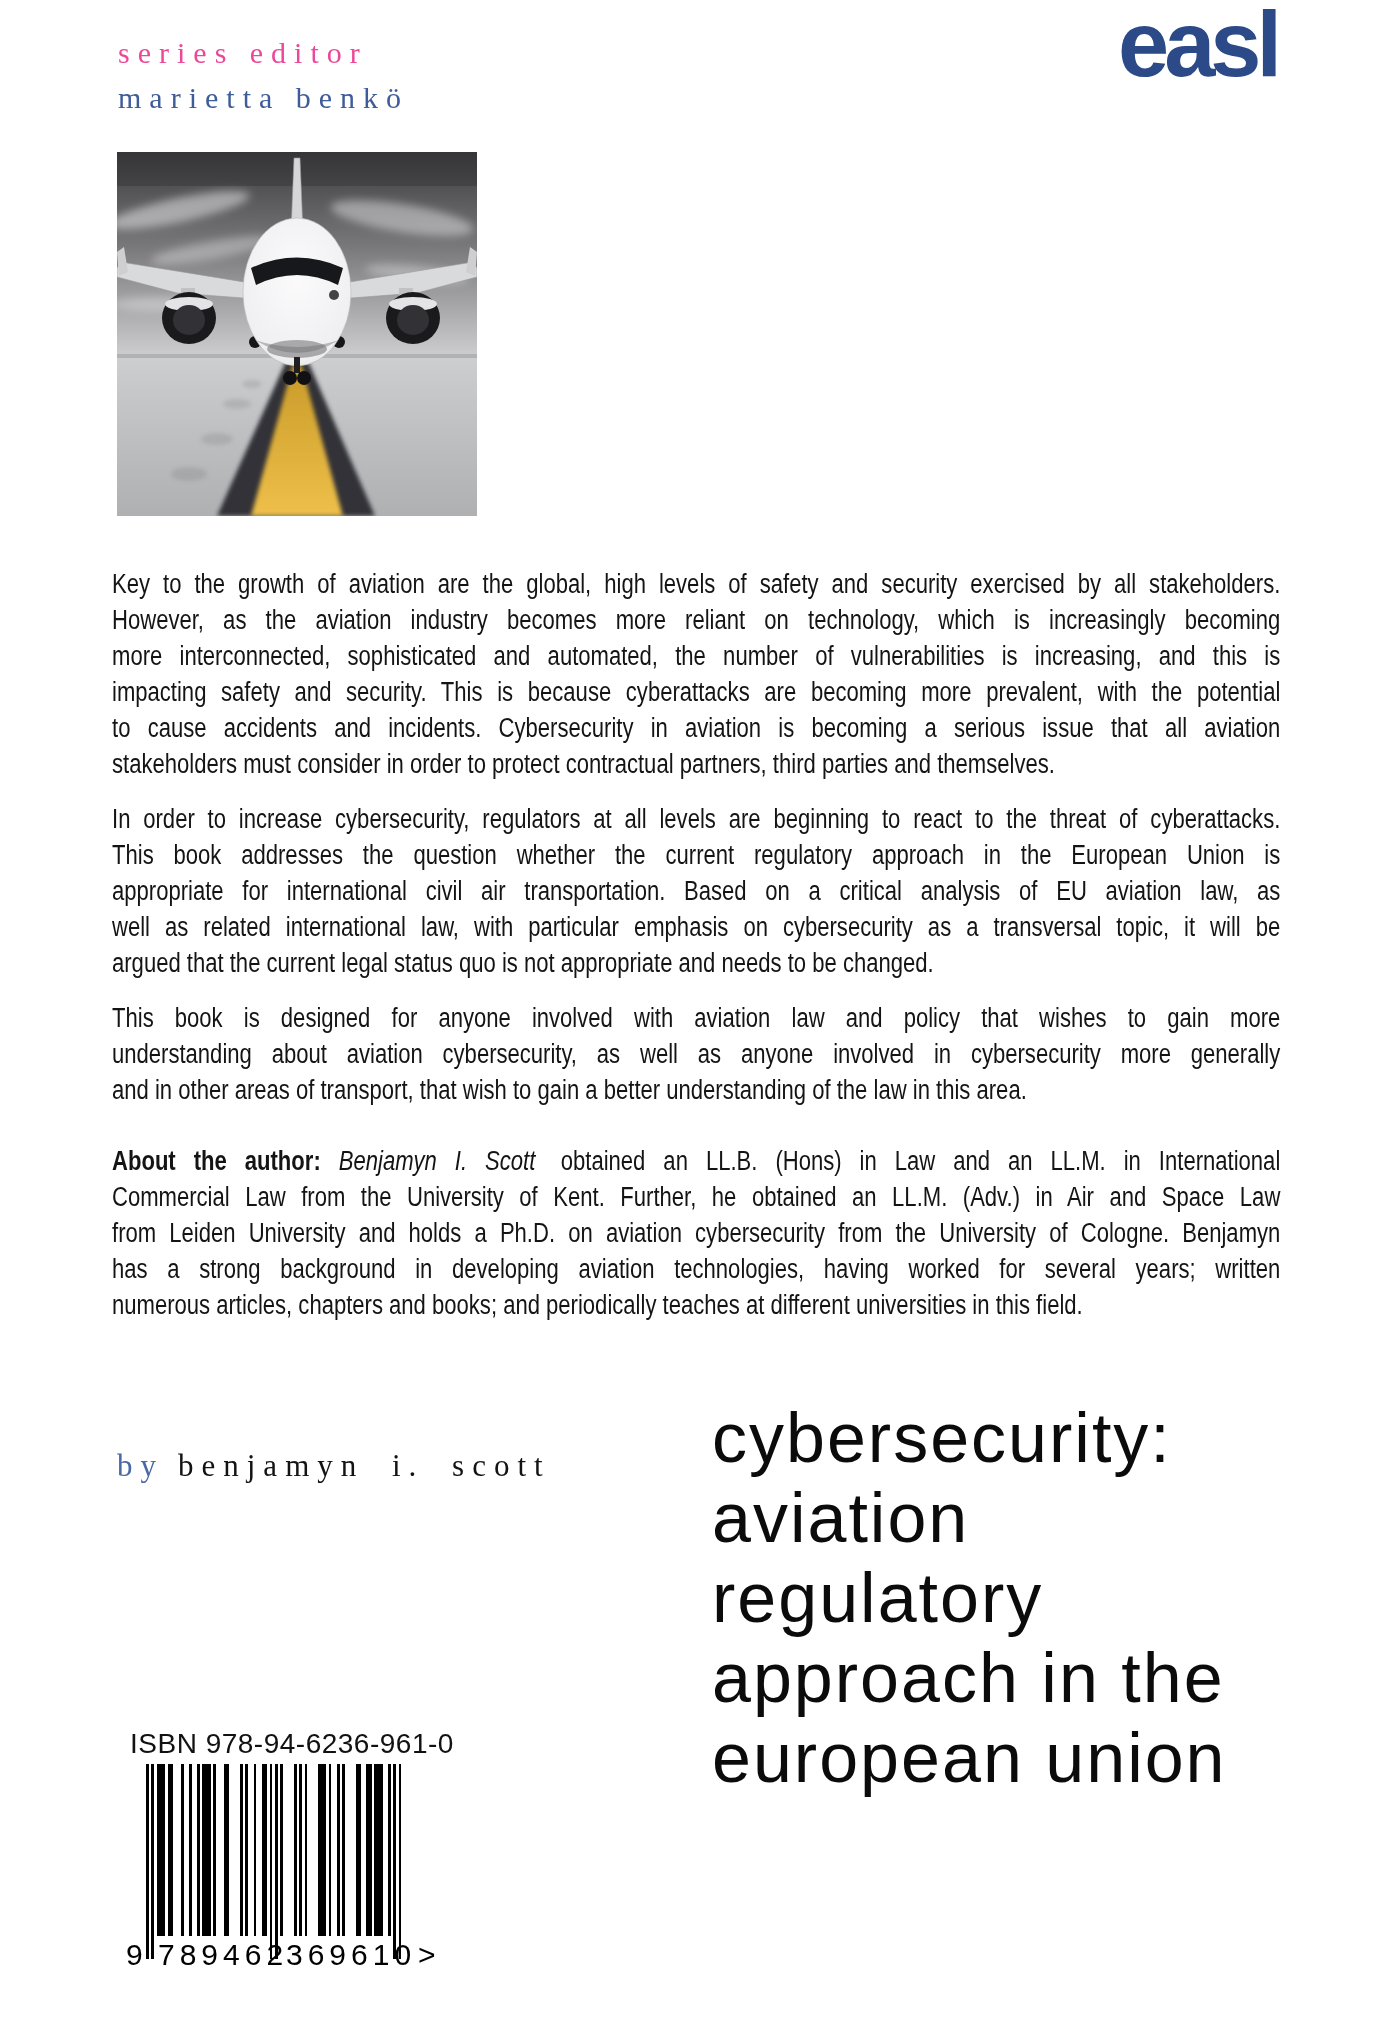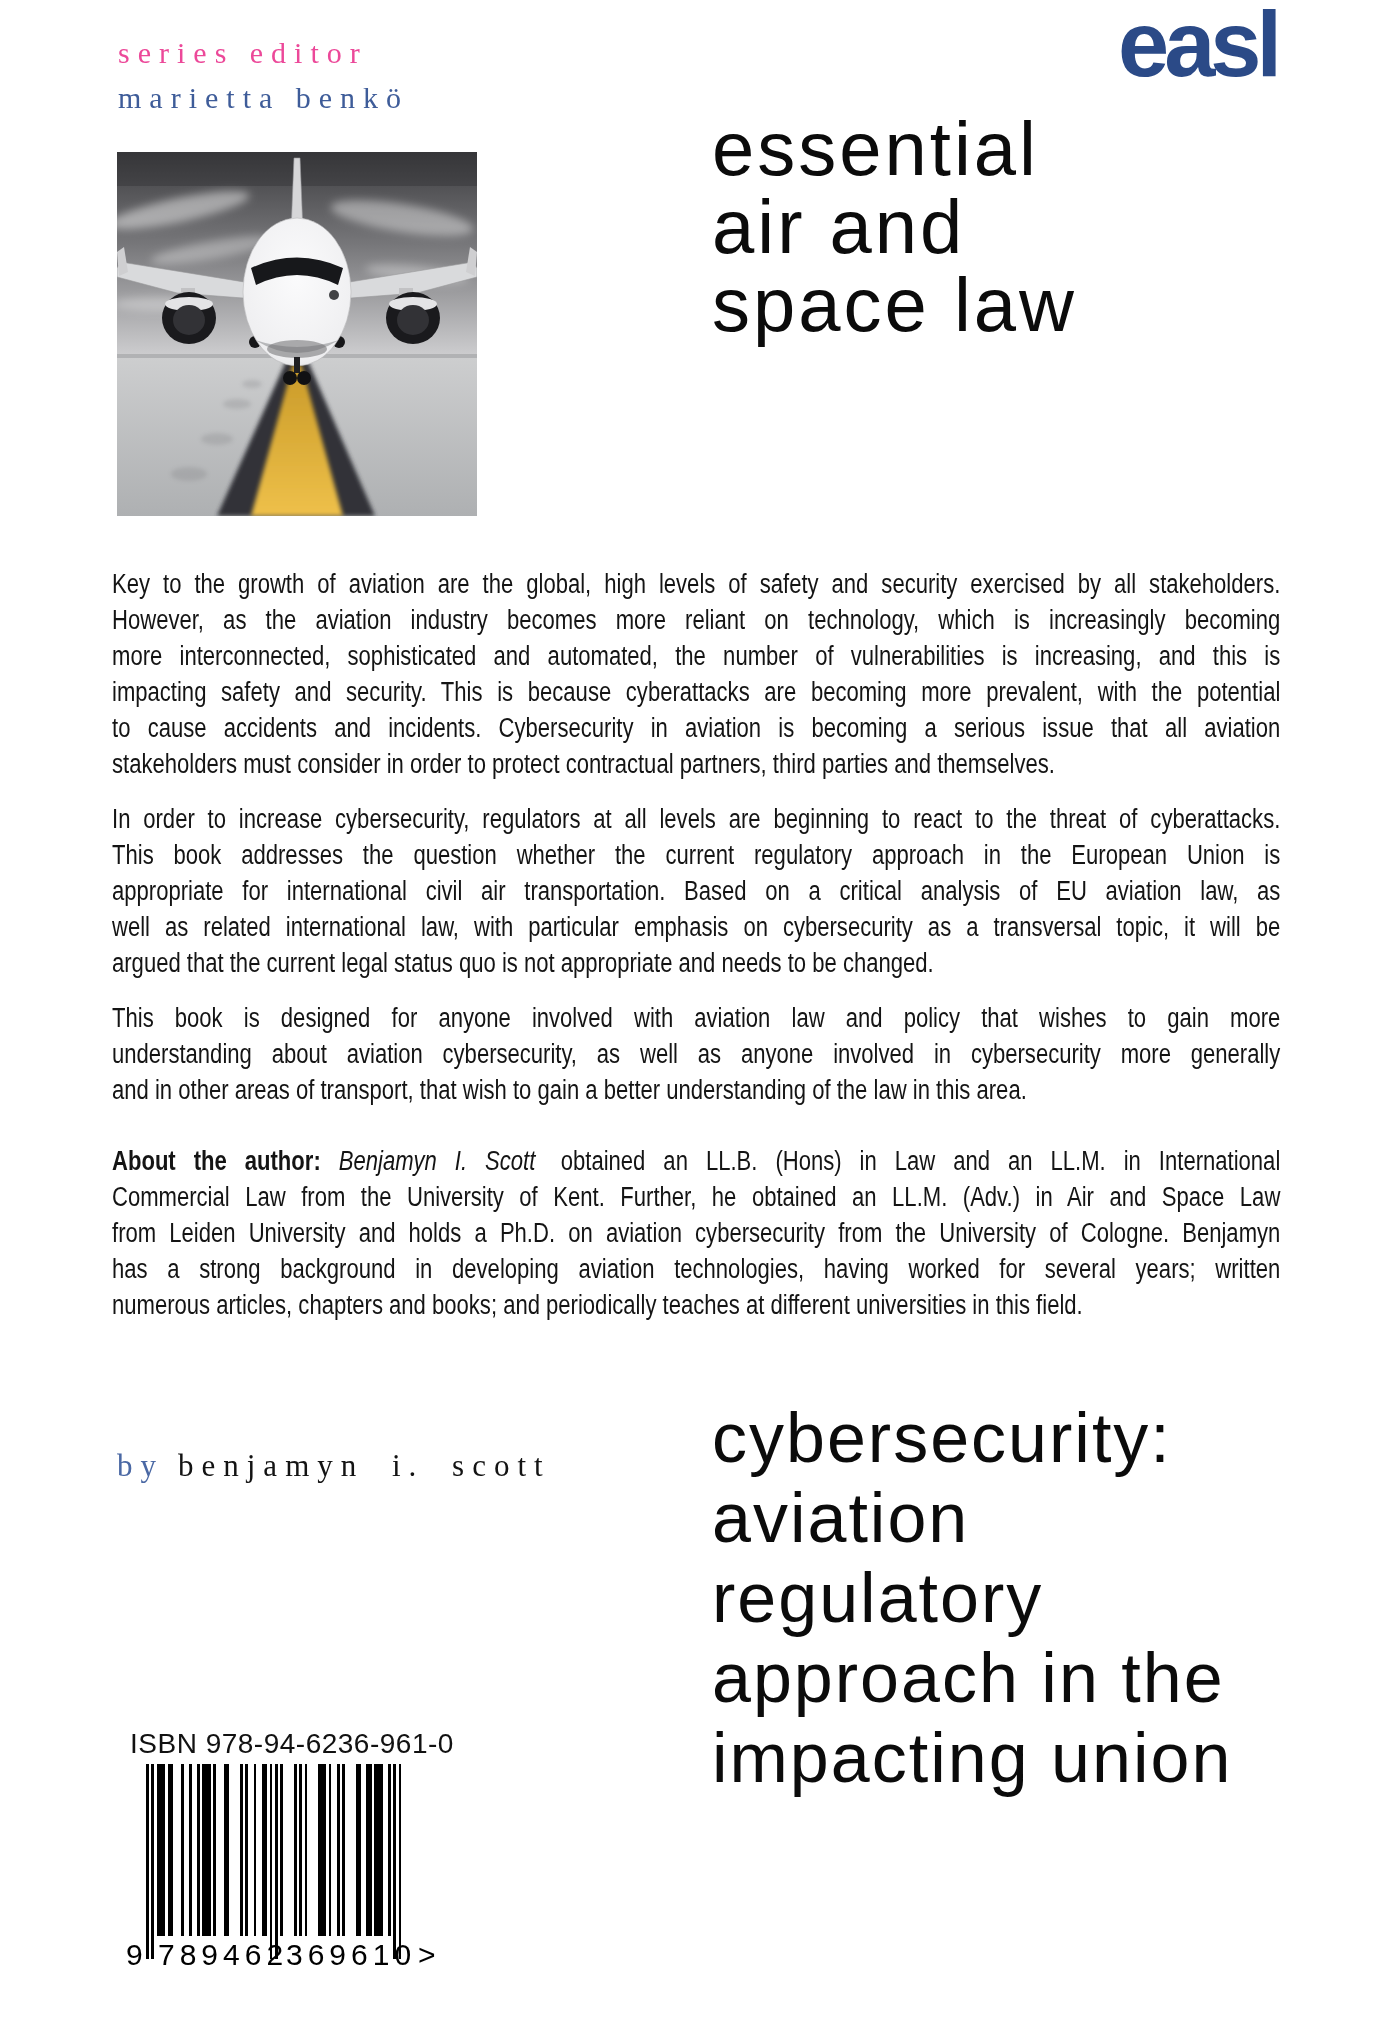--- a/index.html
+++ b/index.html
@@ -150,25 +150,20 @@
       <circle cx="217" cy="143" r="5" fill="#222326" opacity="0.85"></circle>
       <path d="M138,188 Q180,214 222,188 Q180,202 138,188 Z" fill="#a8a9ab" opacity="0.8"></path>
       <ellipse cx="180" cy="197" rx="30" ry="9" fill="#6d6e70" opacity="0.55"></ellipse>
 
       <rect x="177" y="205" width="6" height="16" fill="#1f1f22"></rect>
       <circle cx="173" cy="226" r="7" fill="#111113"></circle>
       <circle cx="187" cy="226" r="7" fill="#111113"></circle>
     </svg>
   </div>
 
-  <div class="series-title">
-      <div class="stl">essential</div>
-      <div class="stl">air and</div>
-      <div class="stl last">space law</div>
-    </div>
 
   <div class="bodycol">
     <div class="para">
         <div class="jl">Key to the growth of aviation are the global, high levels of safety and security exercised by all stakeholders.</div>
         <div class="jl">However, as the aviation industry becomes more reliant on technology, which is increasingly becoming</div>
         <div class="jl">more interconnected, sophisticated and automated, the number of vulnerabilities is increasing, and this is</div>
         <div class="jl">impacting safety and security. This is because cyberattacks are becoming more prevalent, with the potential</div>
         <div class="jl">to cause accidents and incidents. Cybersecurity in aviation is becoming a serious issue that all aviation</div>
         <div class="jl last">stakeholders must consider in order to protect contractual partners, third parties and themselves.</div>
       </div>
@@ -202,21 +197,21 @@
 
   <div class="byline">
     <span class="by" style="color: rgb(74, 104, 164);">by</span><span>benjamyn i. scott</span>
   </div>
 
   <div class="book-title">
       <div class="btl">cybersecurity:</div>
       <div class="btl">aviation</div>
       <div class="btl">regulatory</div>
       <div class="btl">approach in the</div>
-      <div class="btl last">impacting union</div>
+      <div class="btl last">european union</div>
     </div>
 
   <div class="isbn-label">ISBN 978-94-6236-961-0</div>
 
   <div class="barcode">
       <span class="bc-m bar tall"></span>
       <span class="bc-m"></span>
       <span class="bc-m bar tall"></span>
       <span class="bc-m"></span>
       <span class="bc-m bar"></span>

